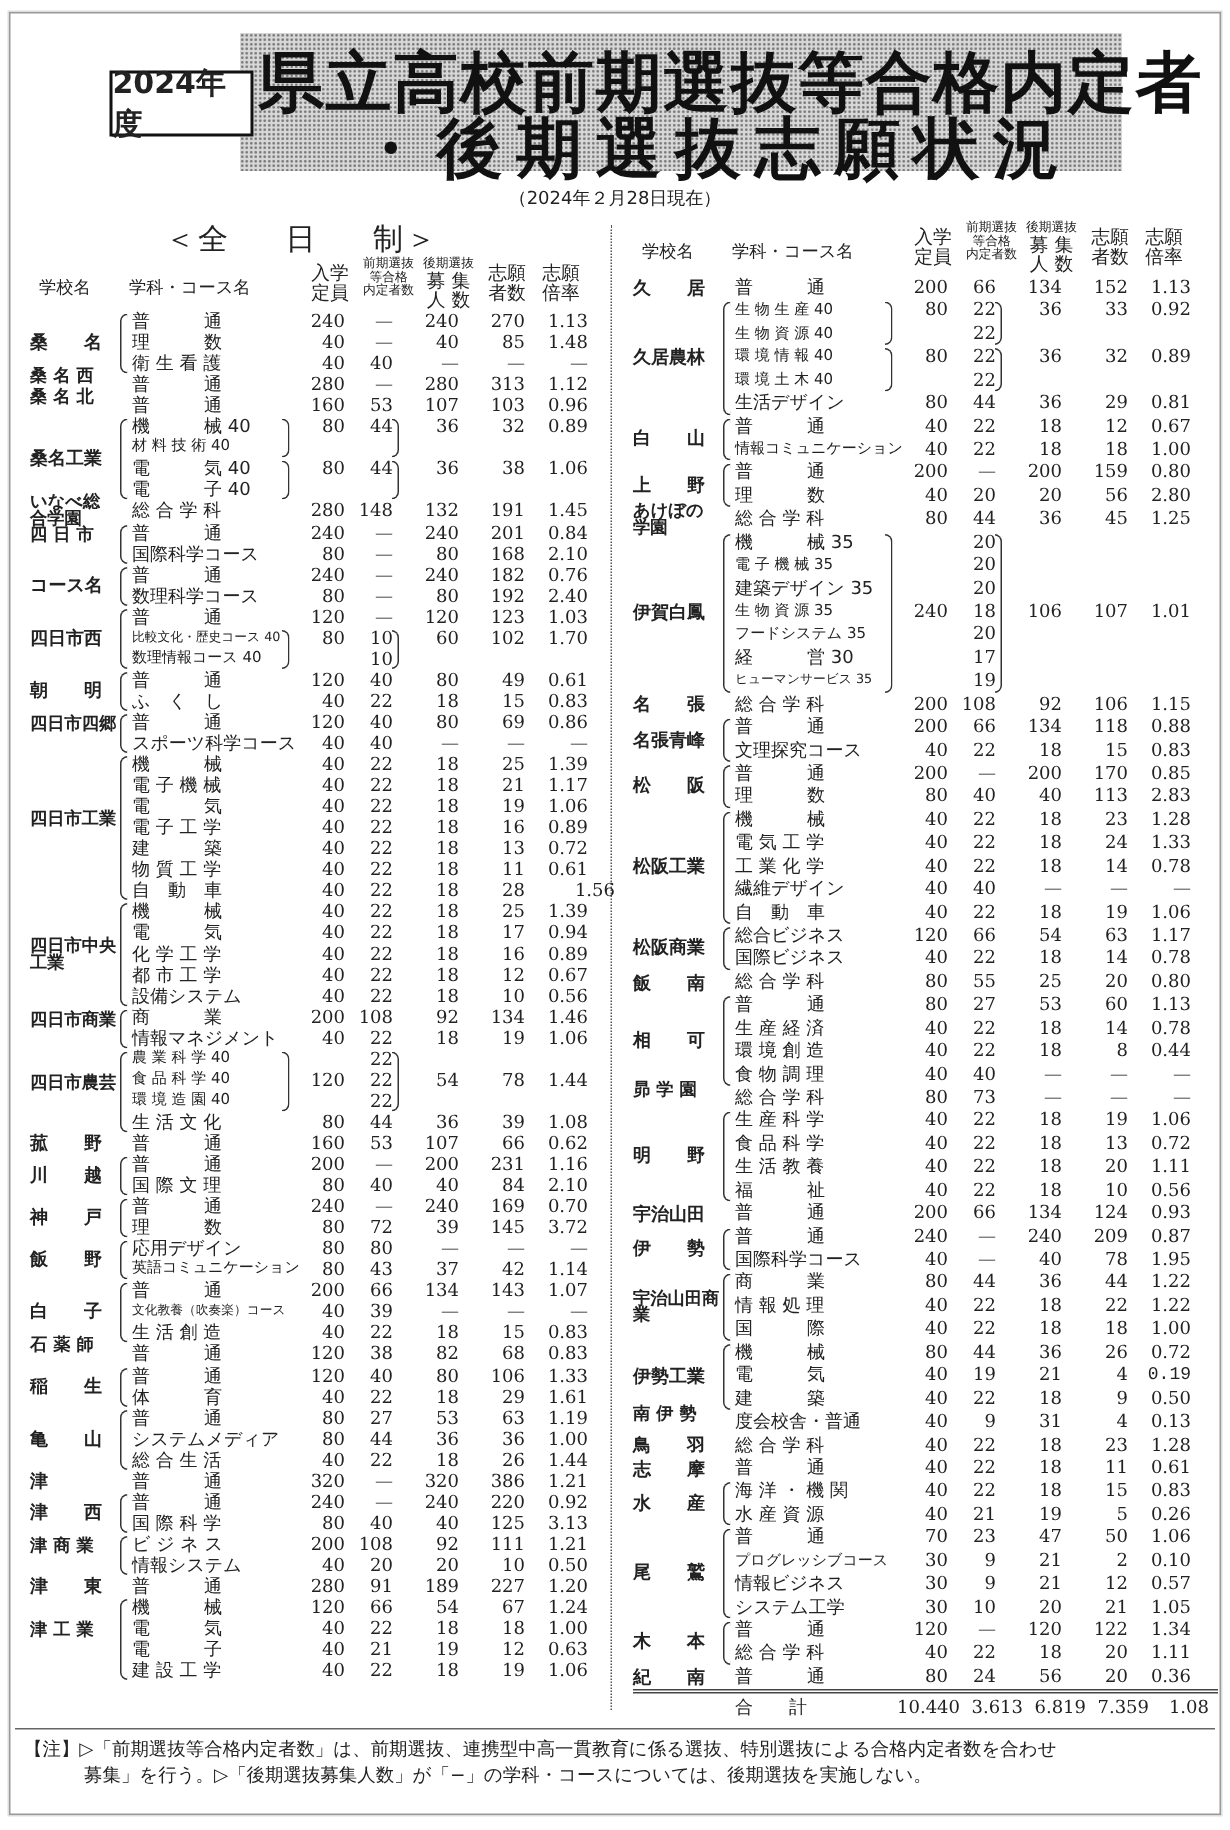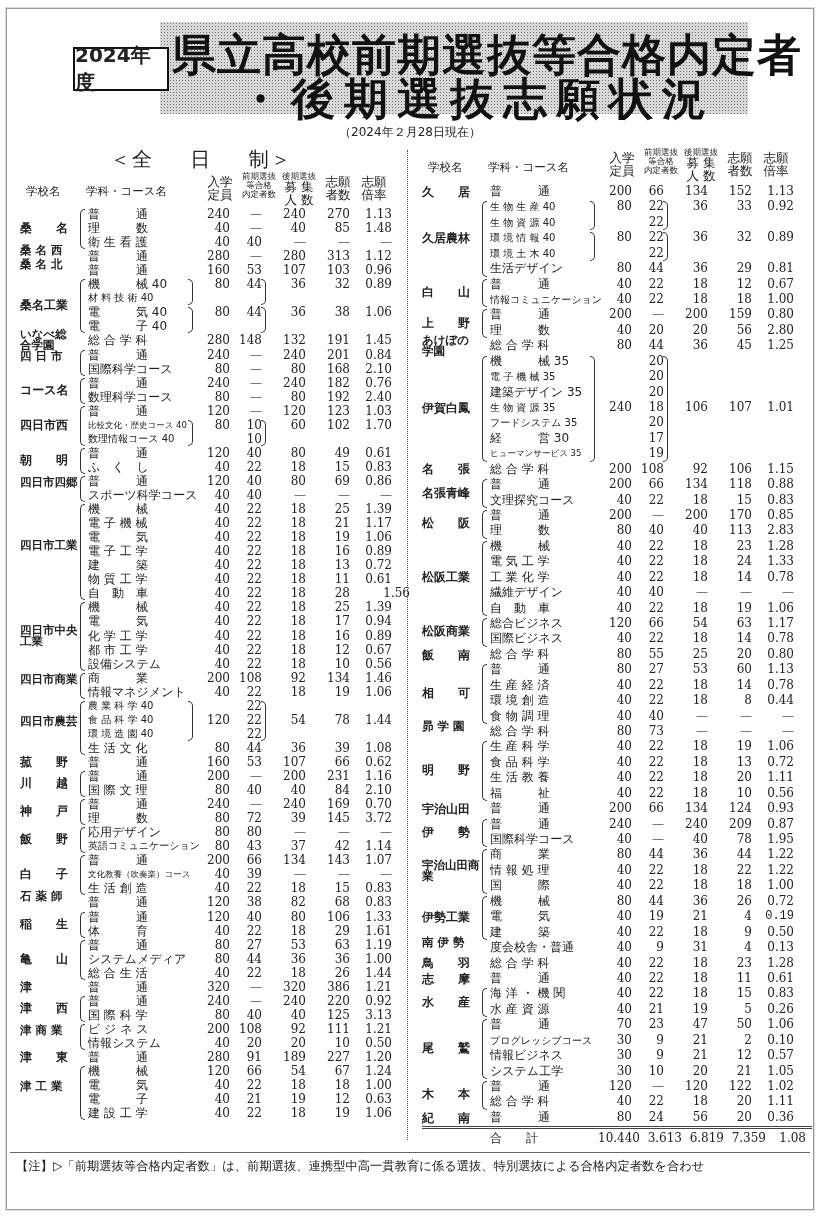--- a/index.html
+++ b/index.html
@@ -1178,21 +1178,21 @@
       <span class="cell num" style="left: 334px; width: 40px;">1.05</span>
     </div>
     <div class="school" style="left: 2px; top: 1088.37px;">木　　本</div>
     <div class="brace" style="left: 62px; top: 1080.94px; height: 26.86px;"></div>
     <div class="row" style="left: 0px; top: 1078.94px; width: 390px; height: 15.43px; line-height: 15.43px;">
       <span class="cell dept" style="left: 70px; width: 102px; font-family: &quot;DejaVu Sans&quot;, sans-serif;">普　　　通</span>
       <span class="cell num" style="left: 180px; width: 32px;">120</span>
       <span class="cell num" style="left: 216px; width: 28px; color: rgb(102, 102, 102);">—</span>
       <span class="cell num" style="left: 256px; width: 32px;">120</span>
       <span class="cell num" style="left: 294px; width: 38px;">122</span>
-      <span class="cell num" style="left: 334px; width: 40px;">1.02</span>
+      <span class="cell num" style="left: 334px; width: 40px;">1.34</span>
     </div>
     <div class="row" style="left: 0px; top: 1094.37px; width: 390px; height: 15.43px; line-height: 15.43px;">
       <span class="cell dept" style="left: 70px; width: 102px; font-family: &quot;DejaVu Sans&quot;, sans-serif;">総 合 学 科</span>
       <span class="cell num" style="left: 180px; width: 32px;">40</span>
       <span class="cell num" style="left: 216px; width: 28px;">22</span>
       <span class="cell num" style="left: 256px; width: 32px;">18</span>
       <span class="cell num" style="left: 294px; width: 38px;">20</span>
       <span class="cell num" style="left: 334px; width: 40px;">1.11</span>
     </div>
     <div class="school" style="left: 2px; top: 1111.51px;">紀　　南</div>
@@ -1212,13 +1212,14 @@
   <span class="cell num" style="left:150px;width:68px;">10.440</span>
   <span class="cell num" style="left:218px;width:42px;">3.613</span>
   <span class="cell num" style="left:260px;width:42px;">6.819</span>
   <span class="cell num" style="left:302px;width:42px;">7.359</span>
   <span class="cell num" style="left:344px;width:40px;">1.08</span>
 </div>
 
 <div class="note-line"></div>
 <div class="note">
   <p>【注】▷「前期選抜等合格内定者数」は、前期選抜、連携型中高一貫教育に係る選抜、特別選抜による合格内定者数を合わせ</p>
+  <p class="ind">募集」を行う。▷「後期選抜募集人数」が「−」の学科・コースについては、後期選抜を実施しない。</p>
 </div>
 
 </body></html>

